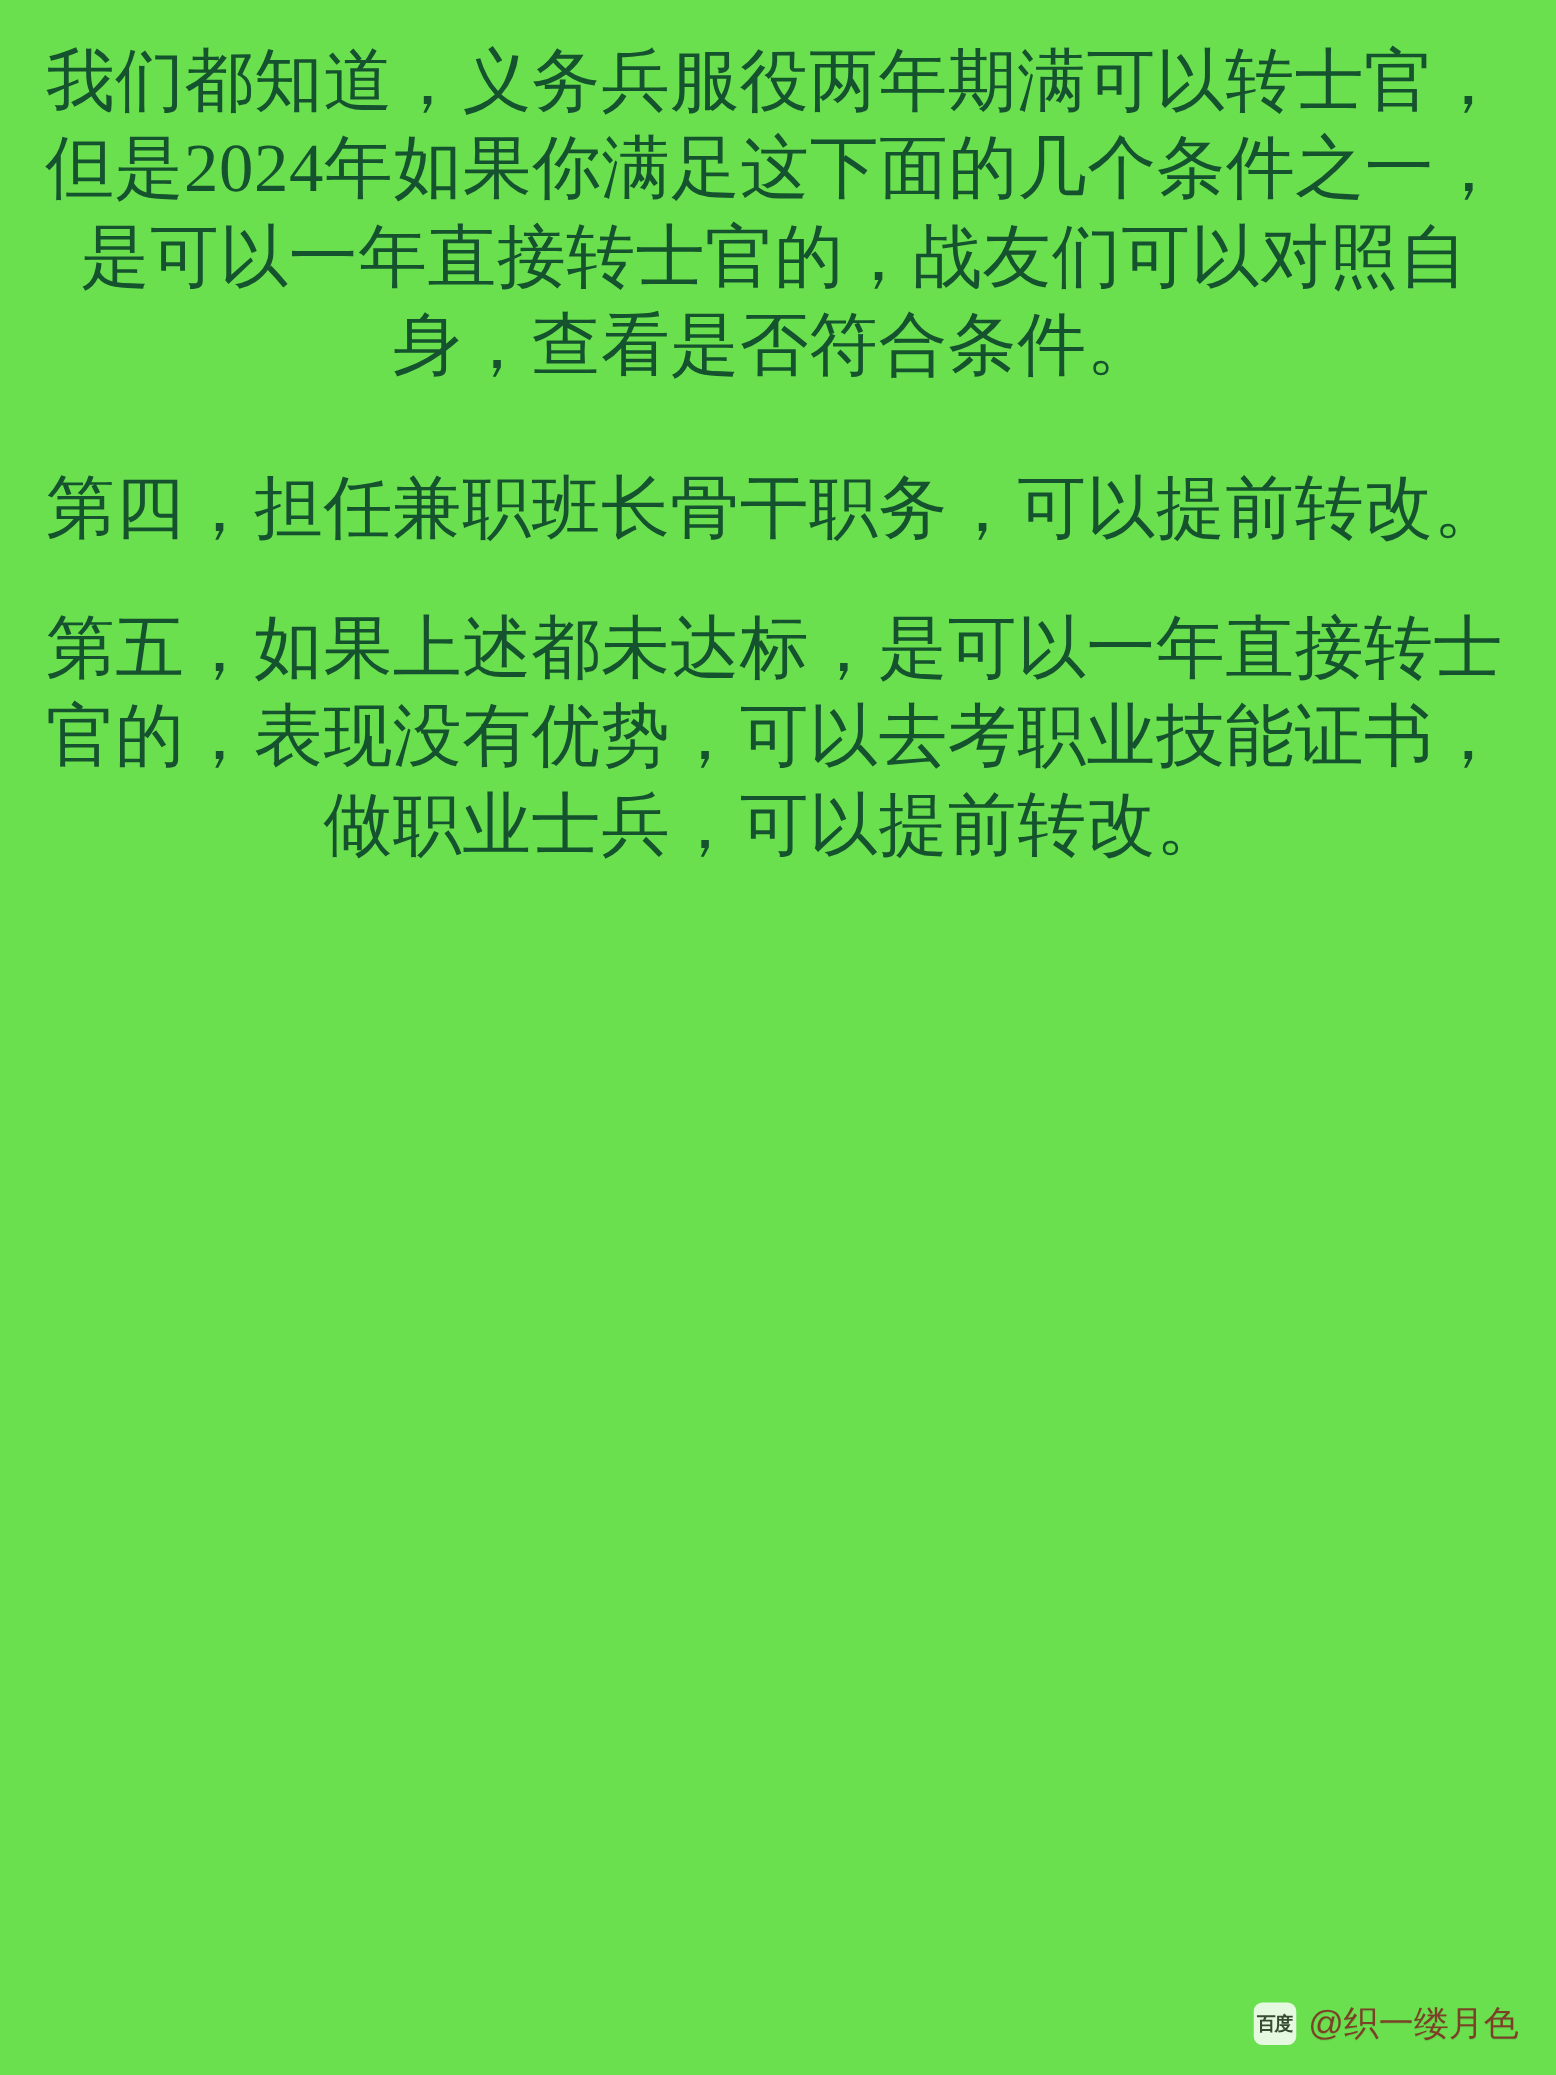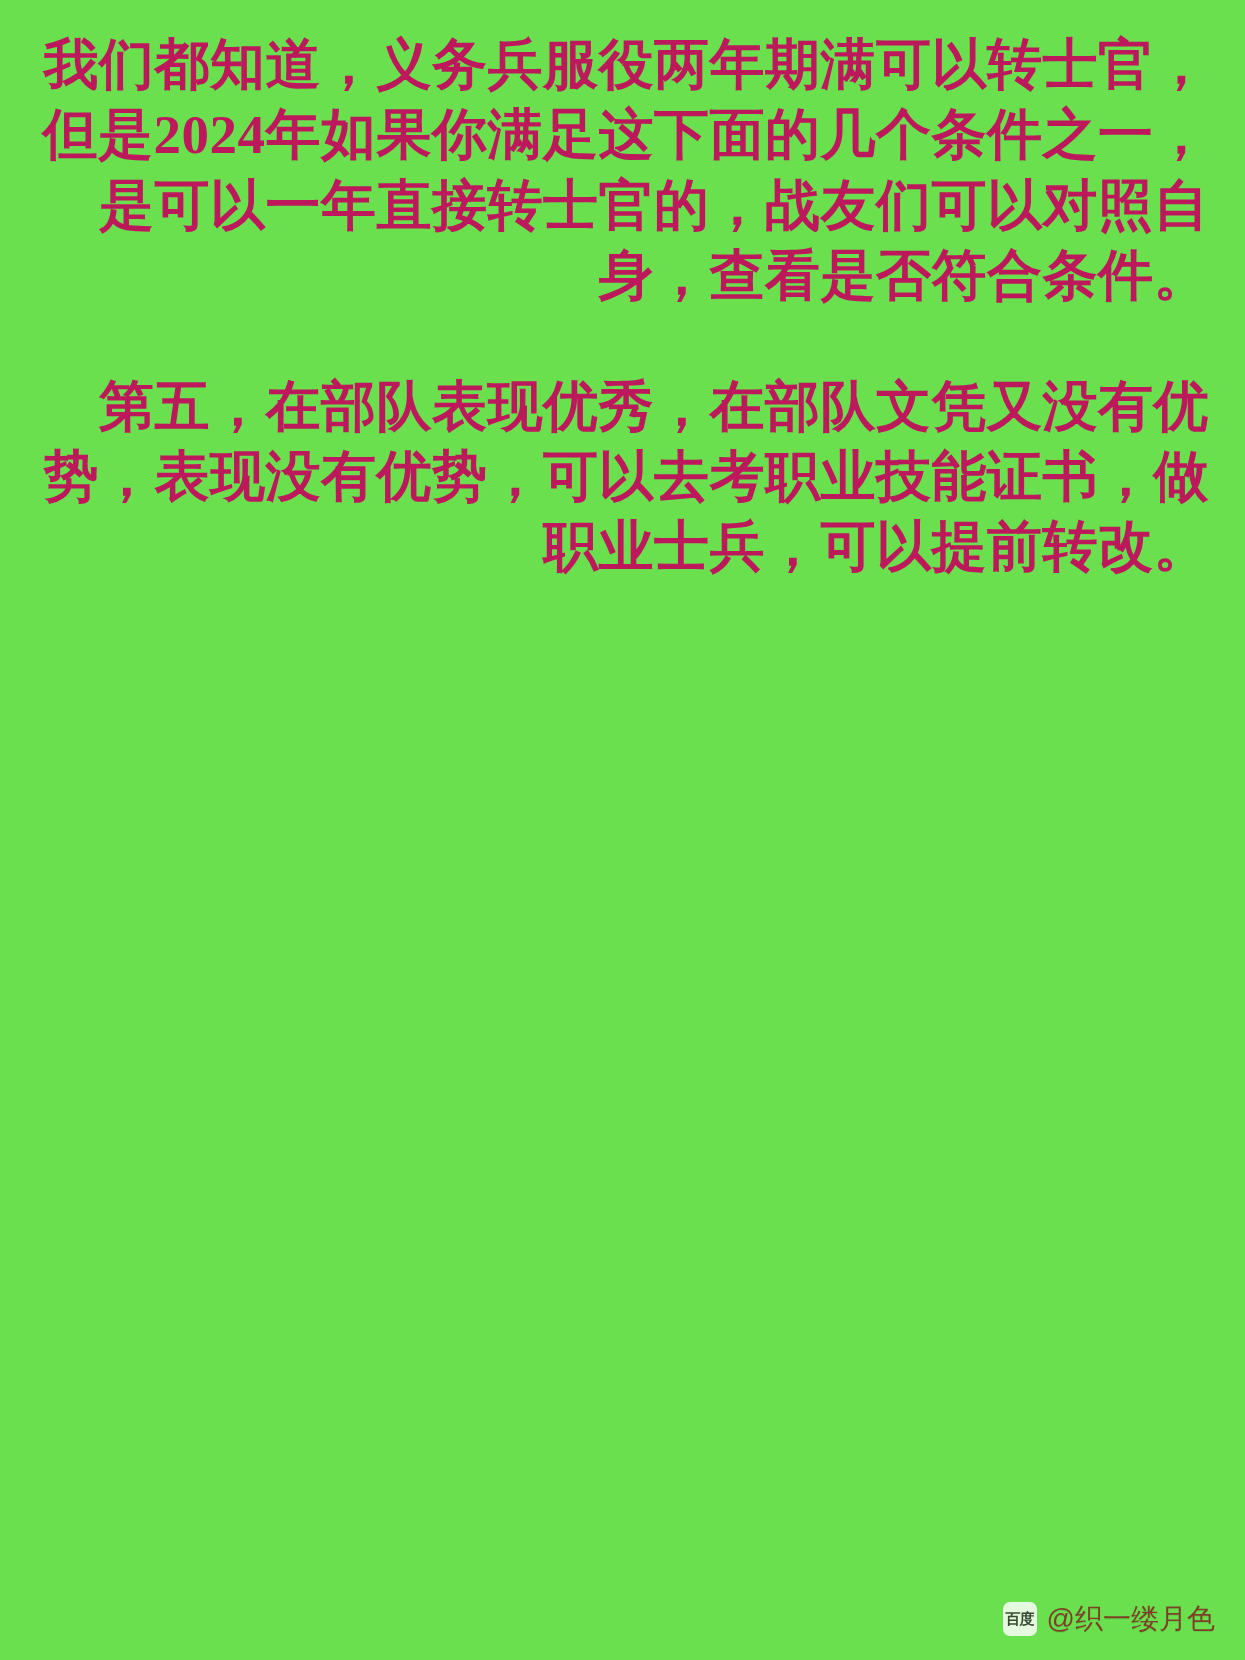--- a/index.html
+++ b/index.html
@@ -14,27 +14,27 @@
     overflow: hidden;
     position: relative;
   }
   .page {
     position: absolute;
     inset: 0;
     padding: 30px 36px 0 30px;
     box-sizing: border-box;
   }
   .para {
-    color: #be185d;
+    color: #14532d;
     font-size: 55px;
     line-height: 1.28;
-    font-weight: 700;
+    font-weight: 400;
     letter-spacing: 0.5px;
     margin: 0 0 42px 0;
-    text-align: right;
+    text-align: center;
     word-break: break-all;
   }
   .para.intro {
     margin-bottom: 60px;
   }
   .watermark {
     position: absolute;
     right: 30px;
     bottom: 22px;
     display: flex;
@@ -68,21 +68,22 @@
 </head>
 <body>
 
 <div class="page">
 
   <p class="para intro">我们都知道，义务兵服役两年期满可以转士官，但是2024年如果你满足这下面的几个条件之一，是可以一年直接转士官的，战友们可以对照自身，查看是否符合条件。</p>
 
 
 
 
+  <p class="para">第四，担任兼职班长骨干职务，可以提前转改。</p>
 
-  <p class="para">第五，在部队表现优秀，在部队文凭又没有优势，表现没有优势，可以去考职业技能证书，做职业士兵，可以提前转改。</p>
+  <p class="para">第五，如果上述都未达标，是可以一年直接转士官的，表现没有优势，可以去考职业技能证书，做职业士兵，可以提前转改。</p>
 
 </div>
 
 <div class="watermark">
   <span class="wm-logo">百度</span>
   <span class="wm-text">@织一缕月色</span>
 </div>
 
 </body></html>

